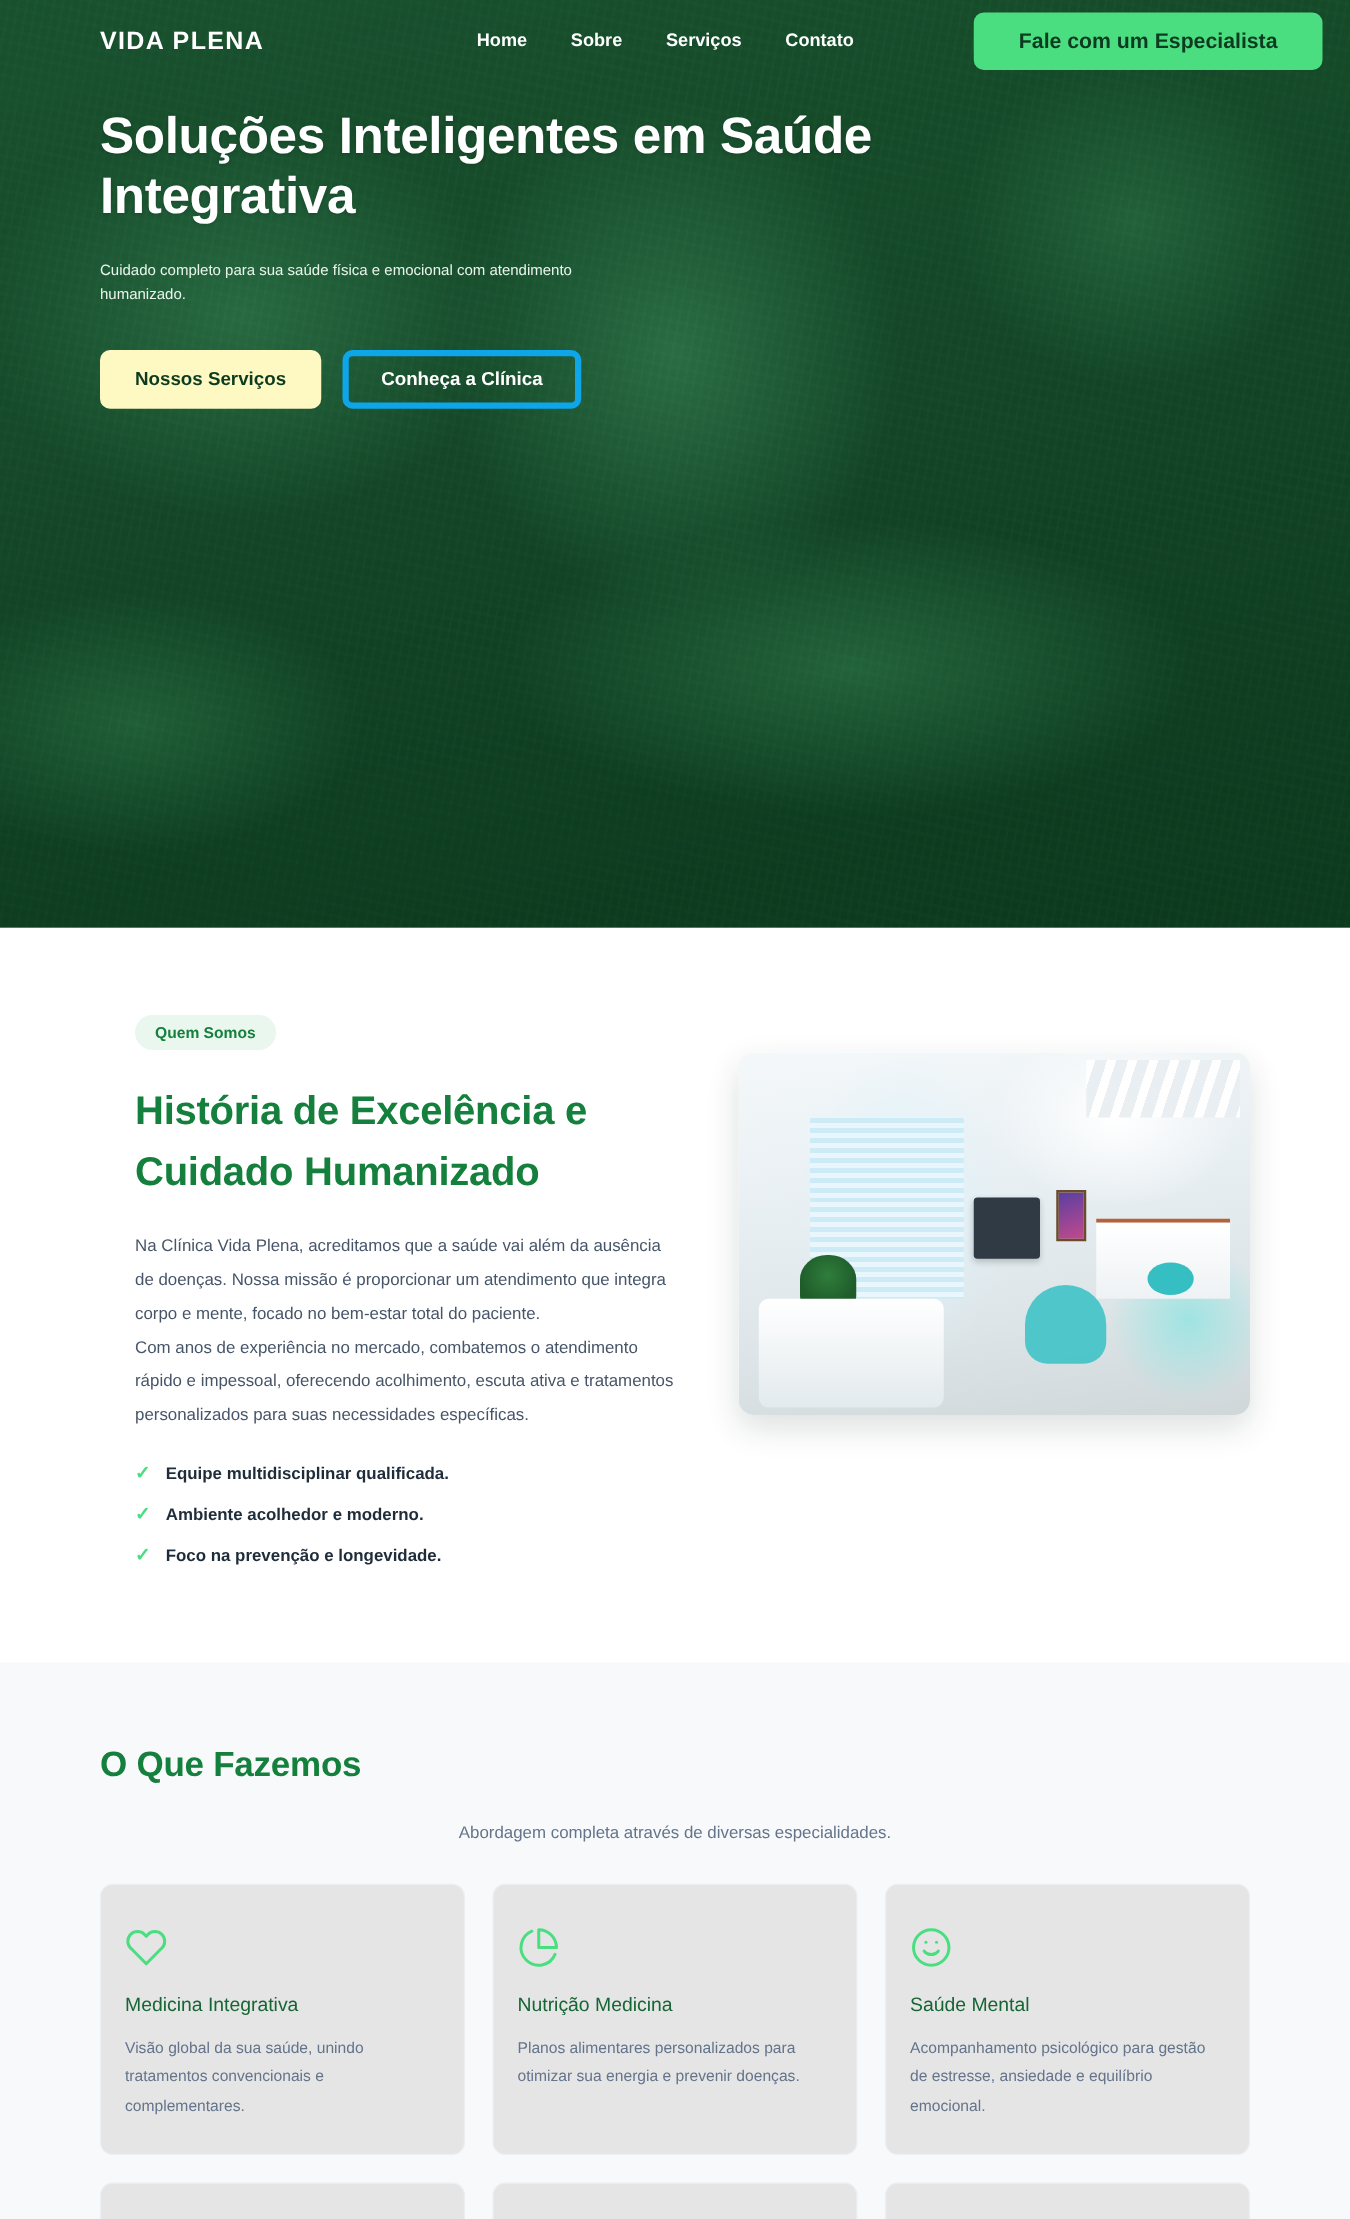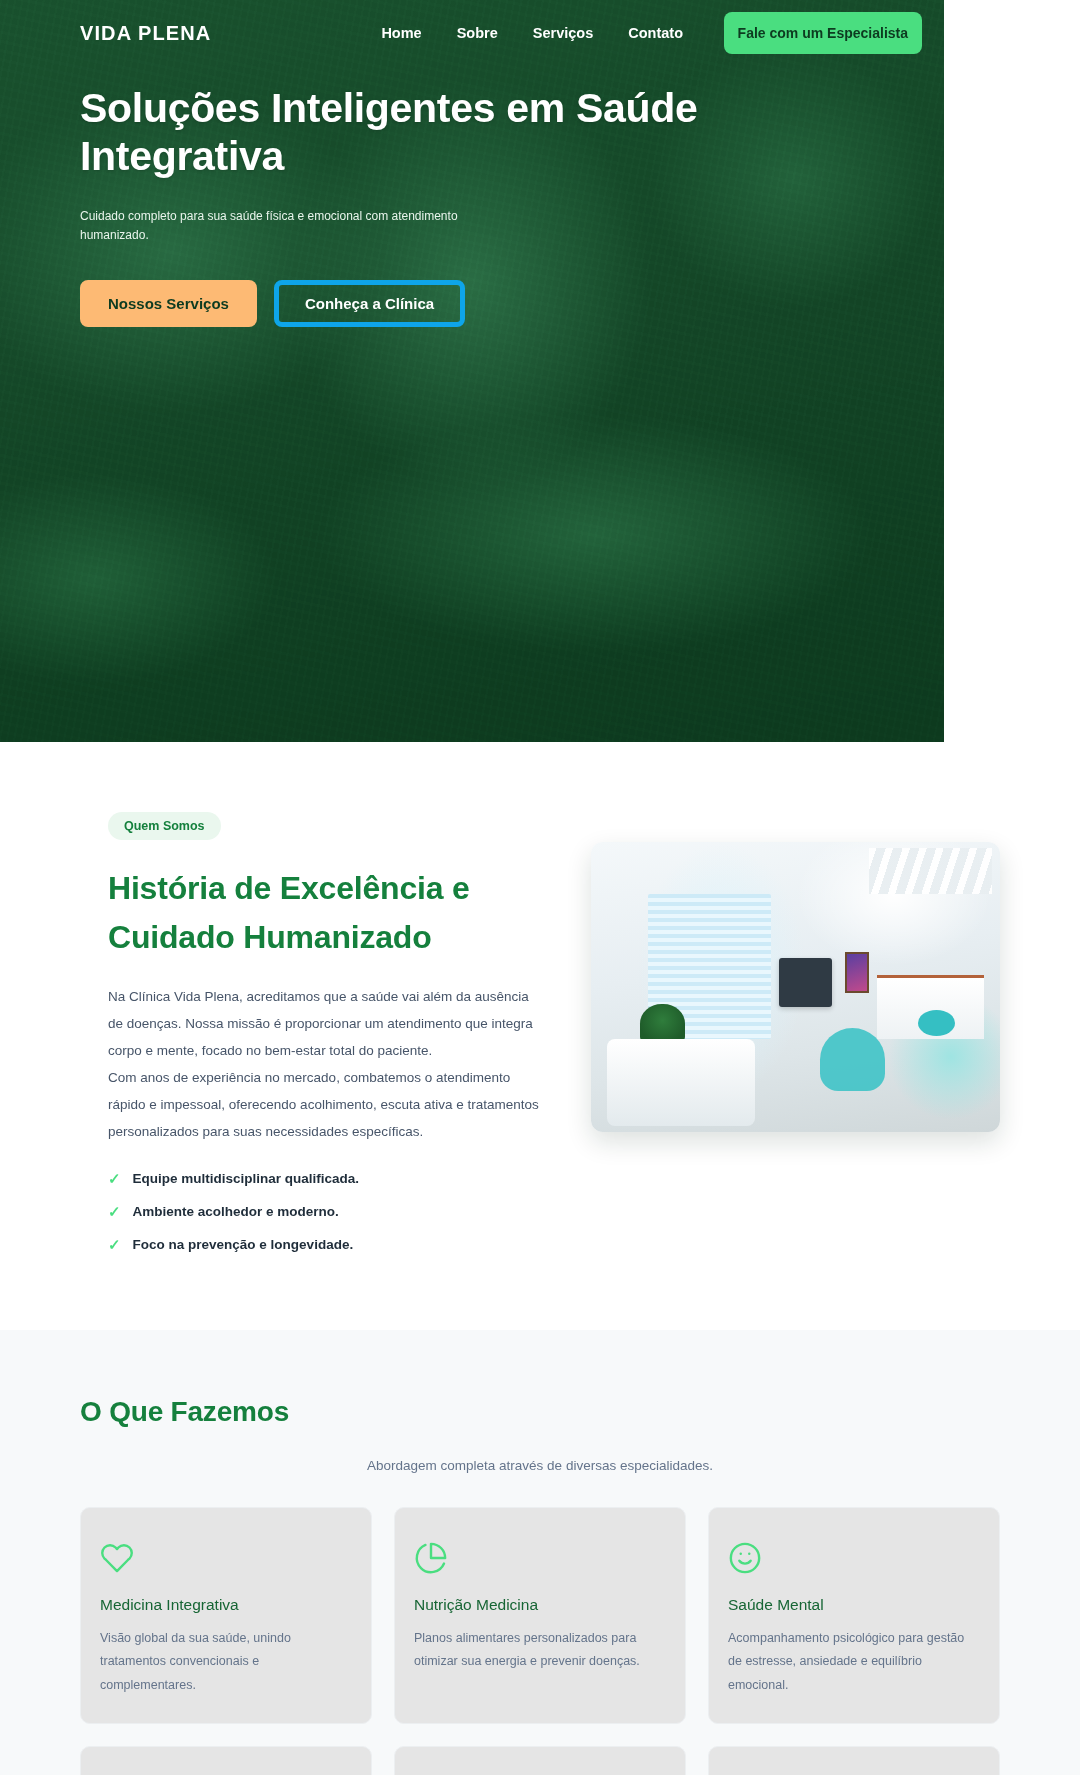--- a/index.html
+++ b/index.html
@@ -7,21 +7,21 @@
     width: 1080px;
     background: #ffffff;
     font-family: "Liberation Sans", sans-serif;
     -webkit-font-smoothing: antialiased;
   }
   body { width: 1080px; overflow-x: hidden; }
 
   
   .hero {
     position: relative;
-    width: 944px;
+    width: 1080px;
     height: 742px;
     overflow: hidden;
     background: #0f5c2e;
   }
   .hero-photo {
     position: absolute;
     inset: 0;
     background:
       radial-gradient(ellipse 340px 260px at 18% 34%, #cfe0d4 0%, rgba(207,224,212,0) 62%),
       radial-gradient(ellipse 300px 340px at 50% 38%, #dfe9e0 0%, rgba(223,233,224,0) 60%),
@@ -74,22 +74,22 @@
     font-weight: 600;
     text-decoration: none;
     cursor: pointer;
   }
   .nav-cta {
     margin-left: auto;
     background: #4ade80;
     color: #0d3b20;
     border: none;
     border-radius: 8px;
-    padding: 13px 14px;
-    font-size: 14px;
+    padding: 13px 36px;
+    font-size: 17px;
     font-weight: 600;
     font-family: inherit;
     cursor: pointer;
   }
 
   .hero-body { padding: 18px 0 0 80px; max-width: 760px; }
   .hero-title {
     color: #ffffff;
     font-size: 41px;
     line-height: 1.18;
@@ -99,21 +99,21 @@
   }
   .hero-sub {
     margin-top: 26px;
     color: #e9f5ec;
     font-size: 12px;
     line-height: 1.62;
     max-width: 400px;
   }
   .hero-actions { margin-top: 34px; display: flex; gap: 17px; }
   .btn-primary {
-    background: #fdba74;
+    background: #fef9c3;
     color: #0d3b20;
     border: none;
     border-radius: 8px;
     padding: 15px 28px;
     font-size: 15px;
     font-weight: 600;
     font-family: inherit;
     cursor: pointer;
   }
   .btn-ghost {

